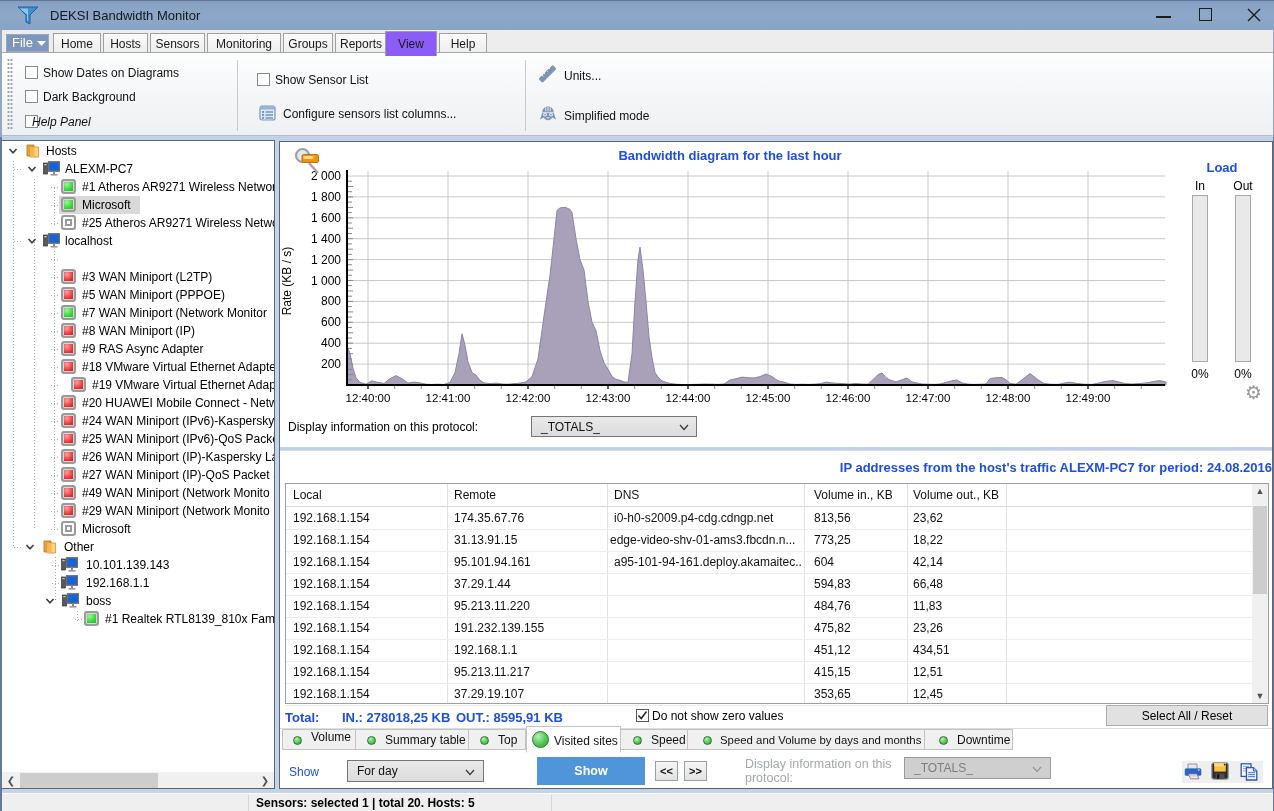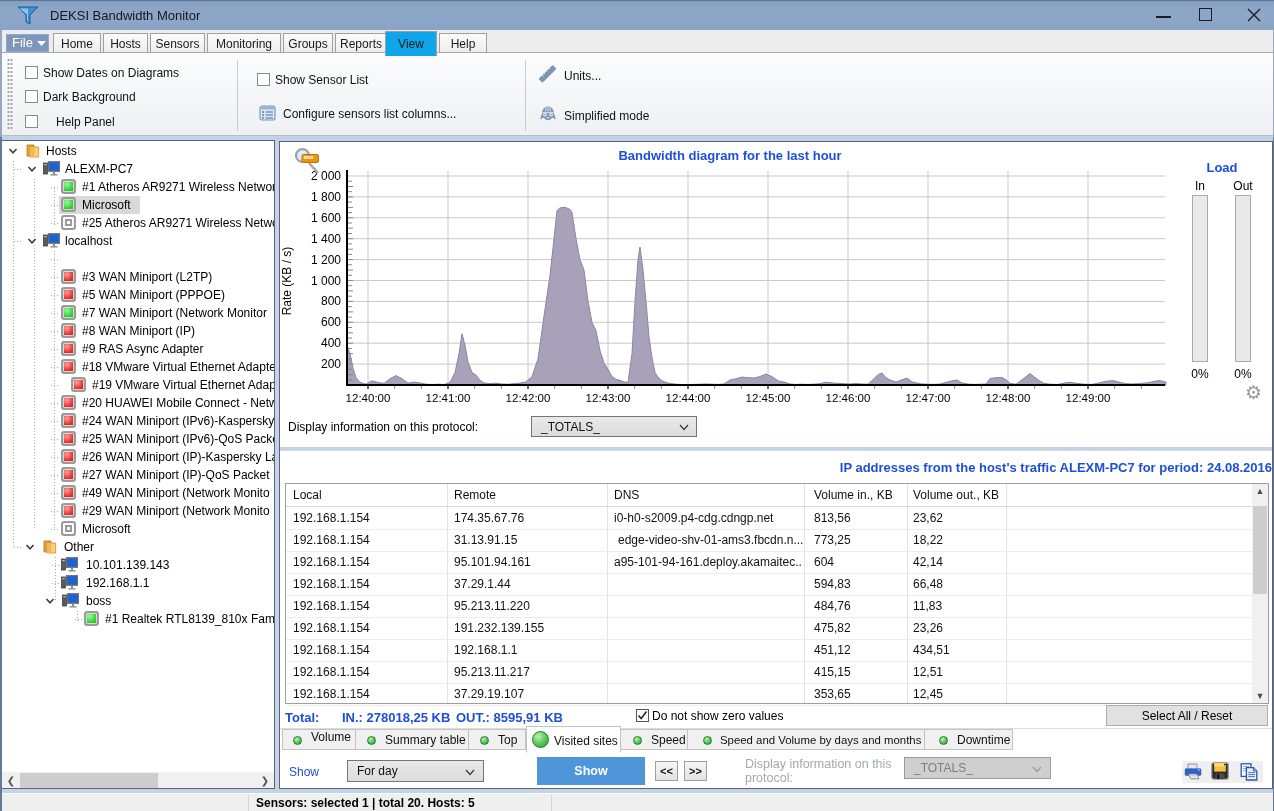--- a/index.html
+++ b/index.html
@@ -13,21 +13,21 @@
     border-top:1px solid #5e7899; }
   #titletext { left:50px; top:8px; font-size:13px; color:#15171a; }
   
   #tabstrip { left:0; top:30px; width:1274px; height:23px; background:#ededed; }
   #filebtn { left:6px; top:34px; width:43px; height:18px;
     background:#7e96bb; border:1px solid #93a7c6;
     color:#fff; font-size:13px; text-align:left; line-height:16px; padding-left:5px;}
   .tab { top:33px; height:20px; background:linear-gradient(#fbfbfb,#ececec);
     border:1px solid #a0a0a0; border-bottom:none; color:#1a1a1a; text-align:center;
     font-size:12px; line-height:20px; }
-  .tabactive { top:31px; height:25px; background:#0ea5e9; z-index:5; line-height:24px;}
+  .tabactive { top:31px; height:25px; background:#8b5cf6; z-index:5; line-height:24px;}
   
   #ribbon { left:0; top:53px; width:1274px; height:83px;
     background:linear-gradient(#fcfdfd,#eef0f3); border-bottom:1px solid #b9bcbf; }
   #ribbonline { left:0; top:137px; width:1274px; height:4px; background:#c0d2e9; }
   .cb { width:13px; height:13px; background:#fff; border:1px solid #8a8a8a; }
   .cblabel { font-size:12px; color:#111; }
   .vsep { width:1px; background:#c9cacc; top:60px; height:71px; }
   
   #tree { left:1px; top:140px; width:274px; height:649px; background:#fff; border:1px solid #5a6573; border-left:none; overflow:hidden;}
   .trow { position:absolute; height:18px; line-height:18px; font-size:12px; color:#000; white-space:nowrap;}
@@ -94,21 +94,21 @@
 <div class="abs" id="ribbon"></div>
 <div class="abs" id="ribbonline"></div>
 <div class="abs" id="griprow" style="left:7px;top:58px;width:6px;height:72px;background-image:radial-gradient(circle, #9aa0a6 1px, transparent 1.2px);background-size:3px 4px;"></div>
 <div class="abs vsep" style="left:237px"></div>
 <div class="abs vsep" style="left:525px"></div>
 <div class="abs cb" style="left:25px; top:66px;"></div>
 <div class="abs cblabel" style="left:43px; top:66px;">Show Dates on Diagrams</div>
 <div class="abs cb" style="left:25px; top:90px;"></div>
 <div class="abs cblabel" style="left:43px; top:90px;">Dark Background</div>
 <div class="abs cb" style="left:25px; top:115px;"></div>
-<div class="abs cblabel" style="left:56px; top:115px;">Help Panel</div>
+<div class="abs cblabel" style="left:32px; top:115px;font-style:italic;">Help Panel</div>
 <div class="abs cb" style="left:257px; top:73px;"></div>
 <div class="abs cblabel" style="left:275px; top:73px;">Show Sensor List</div>
 <svg class="abs" style="left:259px;top:105px" width="17" height="16" viewBox="0 0 17 16">
   <rect x="1" y="1" width="15" height="14" rx="2" fill="#dfe9f5" stroke="#7a98c0" stroke-width="1.2"></rect>
   <rect x="1" y="1" width="15" height="3.5" fill="#9ab2d4"></rect>
   <circle cx="4" cy="7" r="1" fill="#5b7eae"></circle>
     <line x1="6.5" y1="7" x2="14" y2="7" stroke="#5b7eae" stroke-width="1.2"></line>
   <circle cx="4" cy="10" r="1" fill="#5b7eae"></circle>
     <line x1="6.5" y1="10" x2="14" y2="10" stroke="#5b7eae" stroke-width="1.2"></line>
   <circle cx="4" cy="13" r="1" fill="#5b7eae"></circle>
@@ -499,21 +499,21 @@
 <div class="tcolline" style="left:720px"></div>
 <div class="trline" style="top:22px;background:#d9d9d9"></div>
 <div class="tcell" style="left:7px;top:23px;width:150px">192.168.1.154</div>
 <div class="tcell" style="left:168px;top:23px;width:150px">174.35.67.76</div>
 <div class="tcell" style="left:328px;top:23px;width:188px">i0-h0-s2009.p4-cdg.cdngp.net</div>
 <div class="tcell" style="left:528px;top:23px;width:150px">813,56</div>
 <div class="tcell" style="left:627px;top:23px;width:150px">23,62</div>
 <div class="trline" style="top:45px"></div>
 <div class="tcell" style="left:7px;top:45px;width:150px">192.168.1.154</div>
 <div class="tcell" style="left:168px;top:45px;width:150px">31.13.91.15</div>
-<div class="tcell" style="left:332px;top:45px;width:188px">edge-video-shv-01-ams3.fbcdn.n...</div>
+<div class="tcell" style="left:324px;top:45px;width:188px">edge-video-shv-01-ams3.fbcdn.n...</div>
 <div class="tcell" style="left:528px;top:45px;width:150px">773,25</div>
 <div class="tcell" style="left:627px;top:45px;width:150px">18,22</div>
 <div class="trline" style="top:67px"></div>
 <div class="tcell" style="left:7px;top:67px;width:150px">192.168.1.154</div>
 <div class="tcell" style="left:168px;top:67px;width:150px">95.101.94.161</div>
 <div class="tcell" style="left:328px;top:67px;width:188px">a95-101-94-161.deploy.akamaitec...</div>
 <div class="tcell" style="left:528px;top:67px;width:150px">604</div>
 <div class="tcell" style="left:627px;top:67px;width:150px">42,14</div>
 <div class="trline" style="top:89px"></div>
 <div class="tcell" style="left:7px;top:89px;width:150px">192.168.1.154</div>

